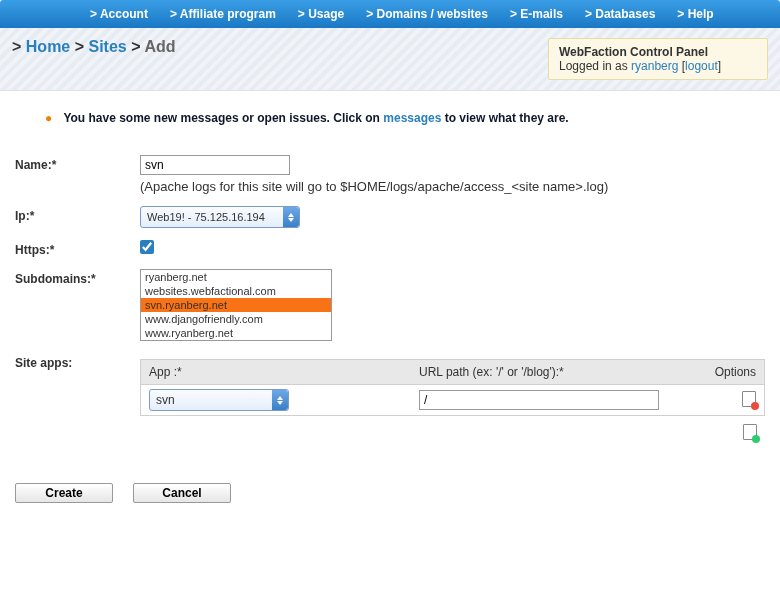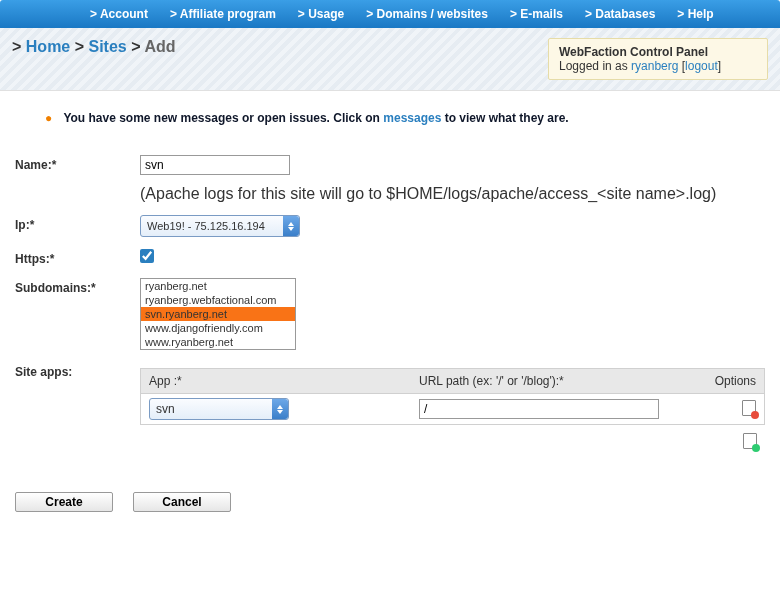--- a/index.html
+++ b/index.html
@@ -40,21 +40,21 @@
 .content { padding: 20px 15px 10px 15px; }
 .notice { margin: 0 0 30px 30px; color: #333; font-size: 12px; font-weight: bold; }
 .notice .bullet { color: #f08000; margin-right: 8px; }
 .notice .txt { color: #0f172a; }
 .notice a { color: #2a7fbf; text-decoration: none; }
 .form-table { width: 100%; }
 .form-row { display: flex; align-items: flex-start; margin-bottom: 12px; }
 .form-label { width: 125px; font-weight: bold; font-size: 12px; color: #333; padding-top: 3px; }
 .form-field { flex: 1; }
 .text-input { width: 150px; height: 20px; border: 1px solid #999; padding: 0 4px; font-size: 12px; }
-.hint { font-size: 16px; color: #333; margin-top: 10px; }
+.hint { font-size: 13px; color: #333; margin-top: 4px; }
 .select-ip {
   background: linear-gradient(#fafcff, #e4eef9);
   border: 1px solid #7a9bc4;
   border-radius: 3px;
   height: 22px;
   width: 160px;
   display: flex;
   align-items: center;
   padding: 0 20px 0 6px;
   position: relative;
@@ -63,21 +63,21 @@
 }
 .select-ip .arrows {
   position: absolute; right: 0; top: 0; bottom: 0; width: 16px;
   background: linear-gradient(#6da8e8, #3b7fc9);
   border-radius: 0 3px 3px 0;
   display: flex; flex-direction: column; align-items: center; justify-content: center;
 }
 .select-ip .arrows::before { content: ""; border-left: 3px solid transparent; border-right: 3px solid transparent; border-bottom: 4px solid #fff; margin-bottom: 1px; }
 .select-ip .arrows::after { content: ""; border-left: 3px solid transparent; border-right: 3px solid transparent; border-top: 4px solid #fff; }
 .checkbox { width: 14px; height: 14px; accent-color: #2a7fbf; }
-.listbox { width: 156px; height: 72px; overflow-y: scroll; border: 1px solid #999; background: #fff; font-size: 11px; }
+.listbox { width: 192px; height: 72px; overflow-y: scroll; border: 1px solid #999; background: #fff; font-size: 11px; }
 .listbox .opt { padding: 1px 4px; cursor: pointer; }
 .listbox .opt.sel { background: #f97316; }
 .apps-section { margin-top: 6px; }
 .apps-head { display: flex; background: #e8e8e8; border: 1px solid #d0d0d0; border-bottom: none; }
 .apps-head div { padding: 5px 8px; font-size: 12px; font-weight: normal; }
 .col-app { width: 270px; }
 .col-url { flex: 1; }
 .col-opt { width: 60px; text-align: right; }
 .apps-row { display: flex; border: 1px solid #d0d0d0; padding: 4px 8px; align-items: center; }
 .select-app {
@@ -178,21 +178,21 @@
         <div class="form-field">
           <input type="checkbox" class="checkbox" checked="" style="">
         </div>
       </div>
 
       <div class="form-row">
         <div class="form-label">Subdomains:*</div>
         <div class="form-field">
           <div class="listbox">
             <div class="opt">ryanberg.net</div>
-            <div class="opt">ryanberg.webfactional.com</div>
+            <div class="opt">websites.webfactional.com</div>
             <div class="opt sel">svn.ryanberg.net</div>
             <div class="opt">www.djangofriendly.com</div>
             <div class="opt">www.ryanberg.net</div>
           </div>
         </div>
       </div>
 
       <div class="form-row">
         <div class="form-label">Site apps:</div>
         <div class="form-field apps-section">

